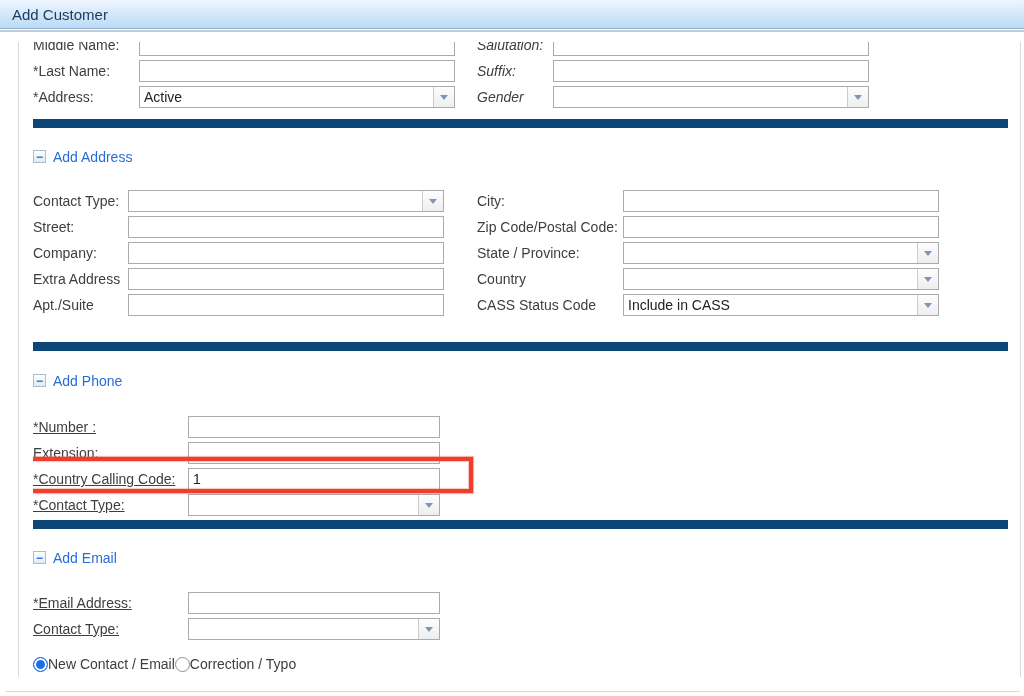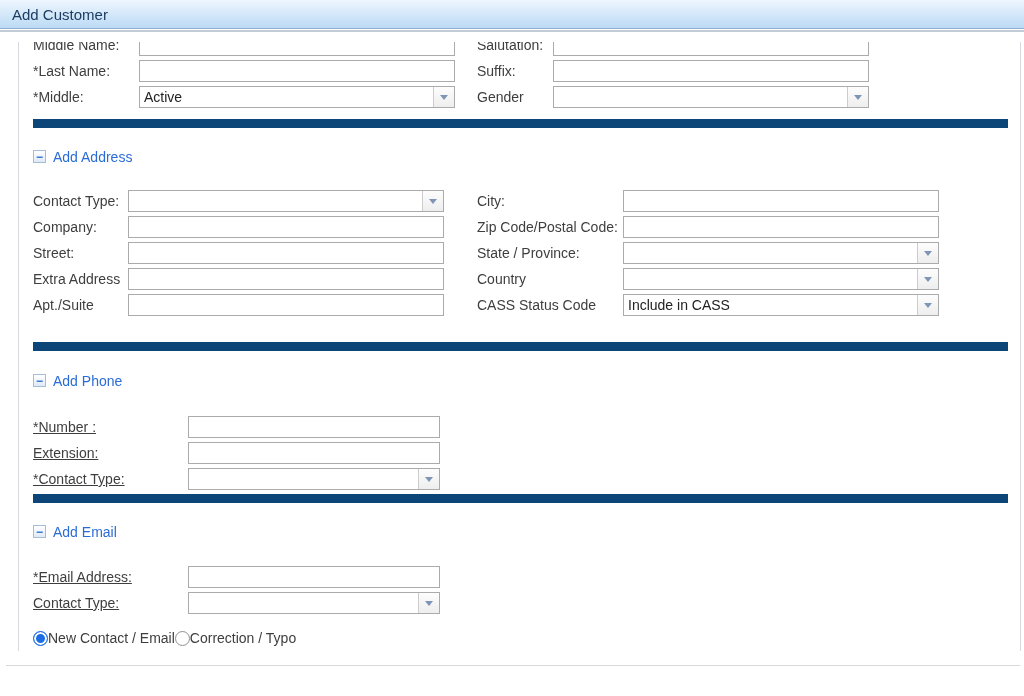--- a/index.html
+++ b/index.html
@@ -53,21 +53,21 @@
   .sec-title { font-size:14px; font-weight:normal; color:#2a6cd5; }
 
   .cols { display:flex; }
   .col-left { width:444px; flex:none; }
   .col-right { flex:none; }
 
   .form-row { display:flex; align-items:center; height:22px; margin-bottom:4px; position:relative; }
   .lbl { font-size:14px; color:#3e3e3e; flex:none; white-space:nowrap; overflow:hidden; }
 
   .personal .col-left  .lbl { width:106px; }
-  .personal .col-right .lbl { width:76px; }
+  .personal .col-right .lbl { width:76px;font-style:italic; }
   .address  .col-left  .lbl { width:95px; }
   .address  .col-right .lbl { width:146px; }
   .phone .lbl, .email .lbl { width:155px;text-decoration:underline; }
 
   input.txt {
     height:22px; width:316px;
     border:1px solid #ababab;
     font-family:"Liberation Sans", sans-serif;
     font-size:14px; color:#222;
     padding:0 4px; background:#fff; outline:none;
@@ -122,21 +122,21 @@
         <div class="col-left" id="personal-left">
             <div class="form-row">
               <span class="lbl">Middle Name:</span>
               <input type="text" class="txt" style="">
             </div>
             <div class="form-row">
               <span class="lbl">*Last Name:</span>
               <input type="text" class="txt" style="">
             </div>
             <div class="form-row">
-              <span class="lbl">*Middle:</span>
+              <span class="lbl">*Address:</span>
               <div class="dd">
                 <span class="val">Active</span>
                 <span class="btn">
                   <span class="tri"></span>
                 </span>
               </div>
             </div>
           </div>
         <div class="col-right" id="personal-right">
             <div class="form-row">
@@ -172,25 +172,25 @@
             <div class="form-row">
               <span class="lbl">Contact Type:</span>
               <div class="dd">
                 <span class="val"></span>
                 <span class="btn">
                   <span class="tri"></span>
                 </span>
               </div>
             </div>
             <div class="form-row">
+              <span class="lbl">Street:</span>
+              <input type="text" class="txt" style="">
+            </div>
+            <div class="form-row">
               <span class="lbl">Company:</span>
-              <input type="text" class="txt" style="">
-            </div>
-            <div class="form-row">
-              <span class="lbl">Street:</span>
               <input type="text" class="txt" style="">
             </div>
             <div class="form-row">
               <span class="lbl">Extra Address</span>
               <input type="text" class="txt" style="">
             </div>
             <div class="form-row">
               <span class="lbl">Apt./Suite</span>
               <input type="text" class="txt" style="">
             </div>
@@ -243,20 +243,25 @@
         <span class="sec-title">Add Phone</span>
       </div>
       <div id="phone-rows">
           <div class="form-row">
             <span class="lbl">*Number :</span>
             <input type="text" class="txt" style="">
           </div>
           <div class="form-row">
             <span class="lbl">Extension:</span>
             <input type="text" class="txt" style="">
+          </div>
+          <div class="form-row hl">
+            <span class="lbl">*Country Calling Code:</span>
+            <input type="text" class="txt" value="1" style="">
+            <div class="hl-box"></div>
           </div>
           <div class="form-row">
             <span class="lbl">*Contact Type:</span>
             <div class="dd">
               <span class="val"></span>
               <span class="btn">
                 <span class="tri"></span>
               </span>
             </div>
           </div>

